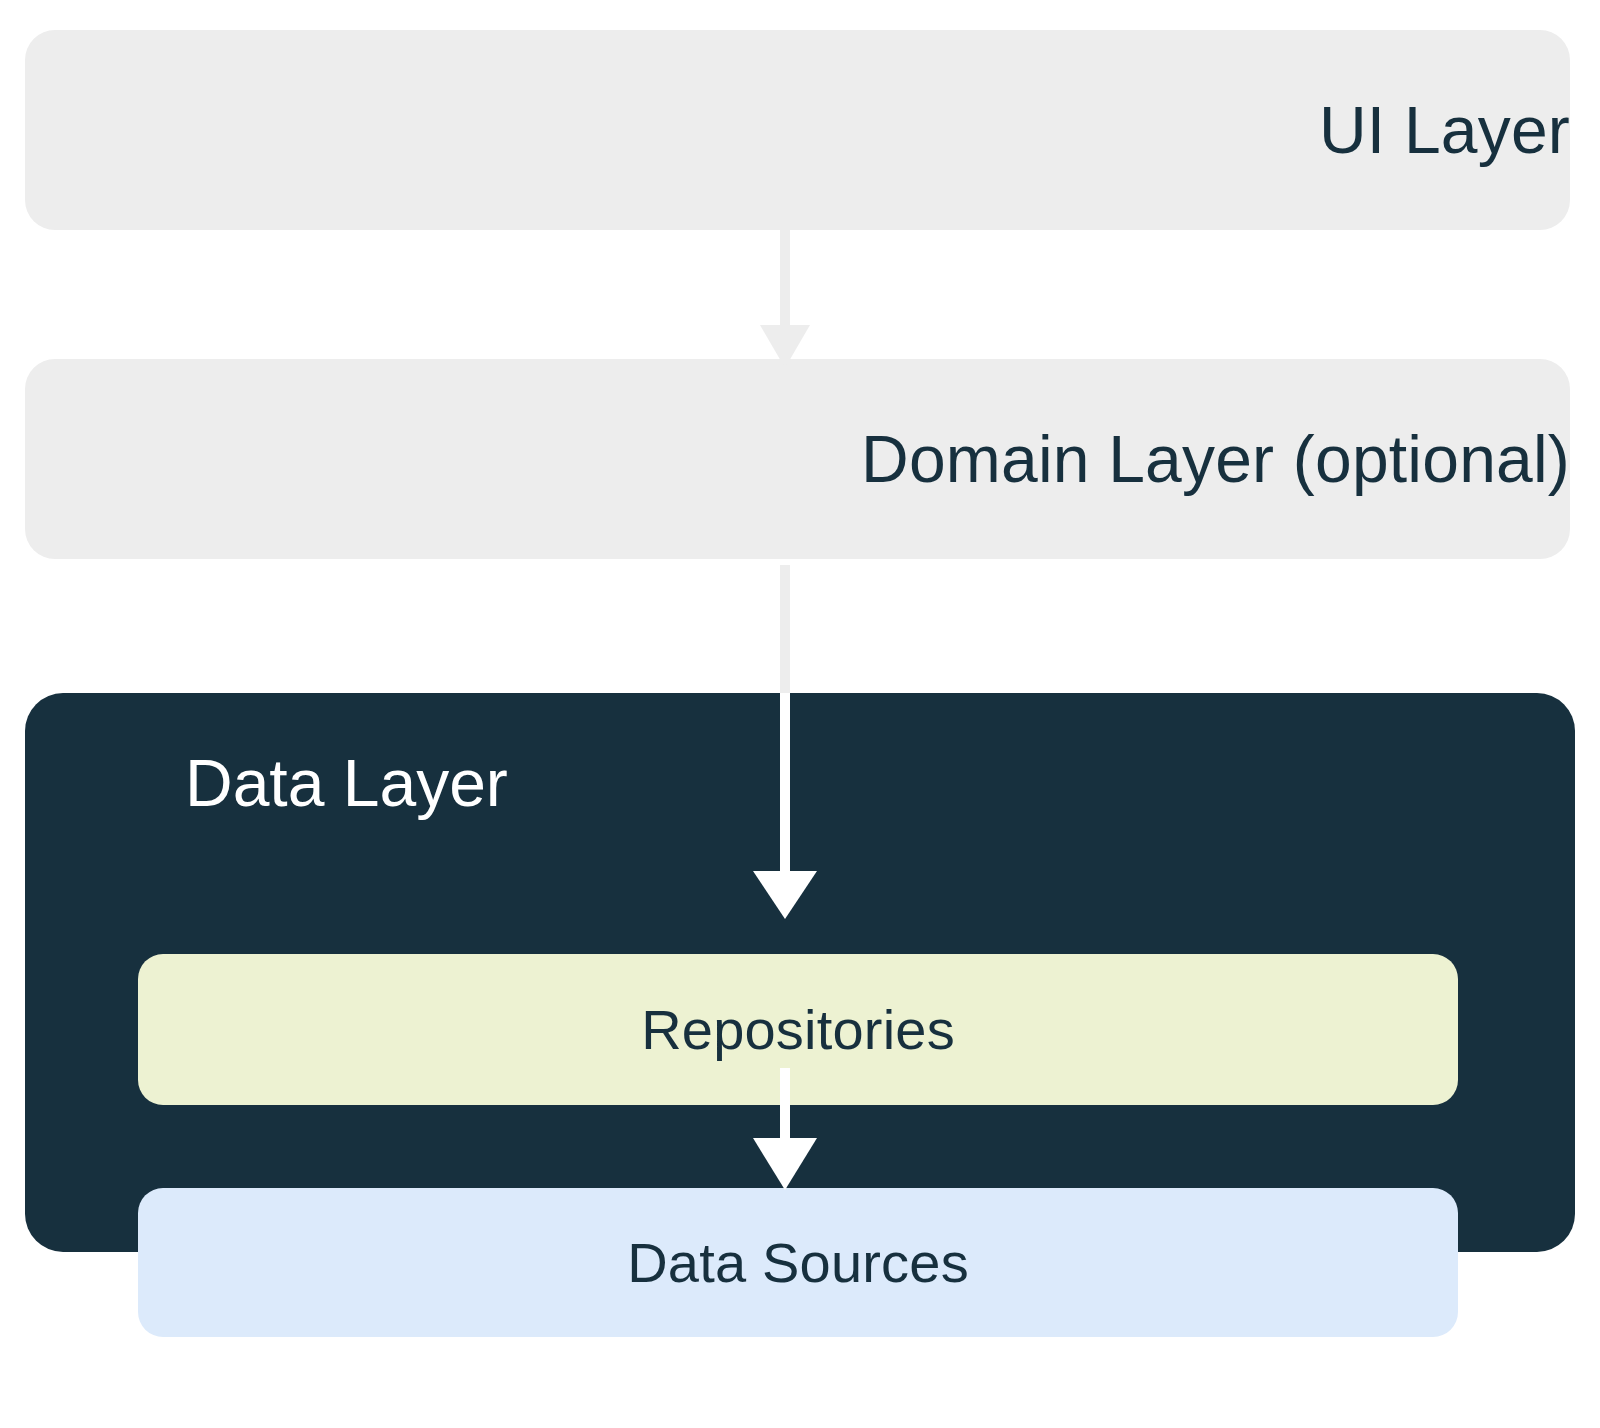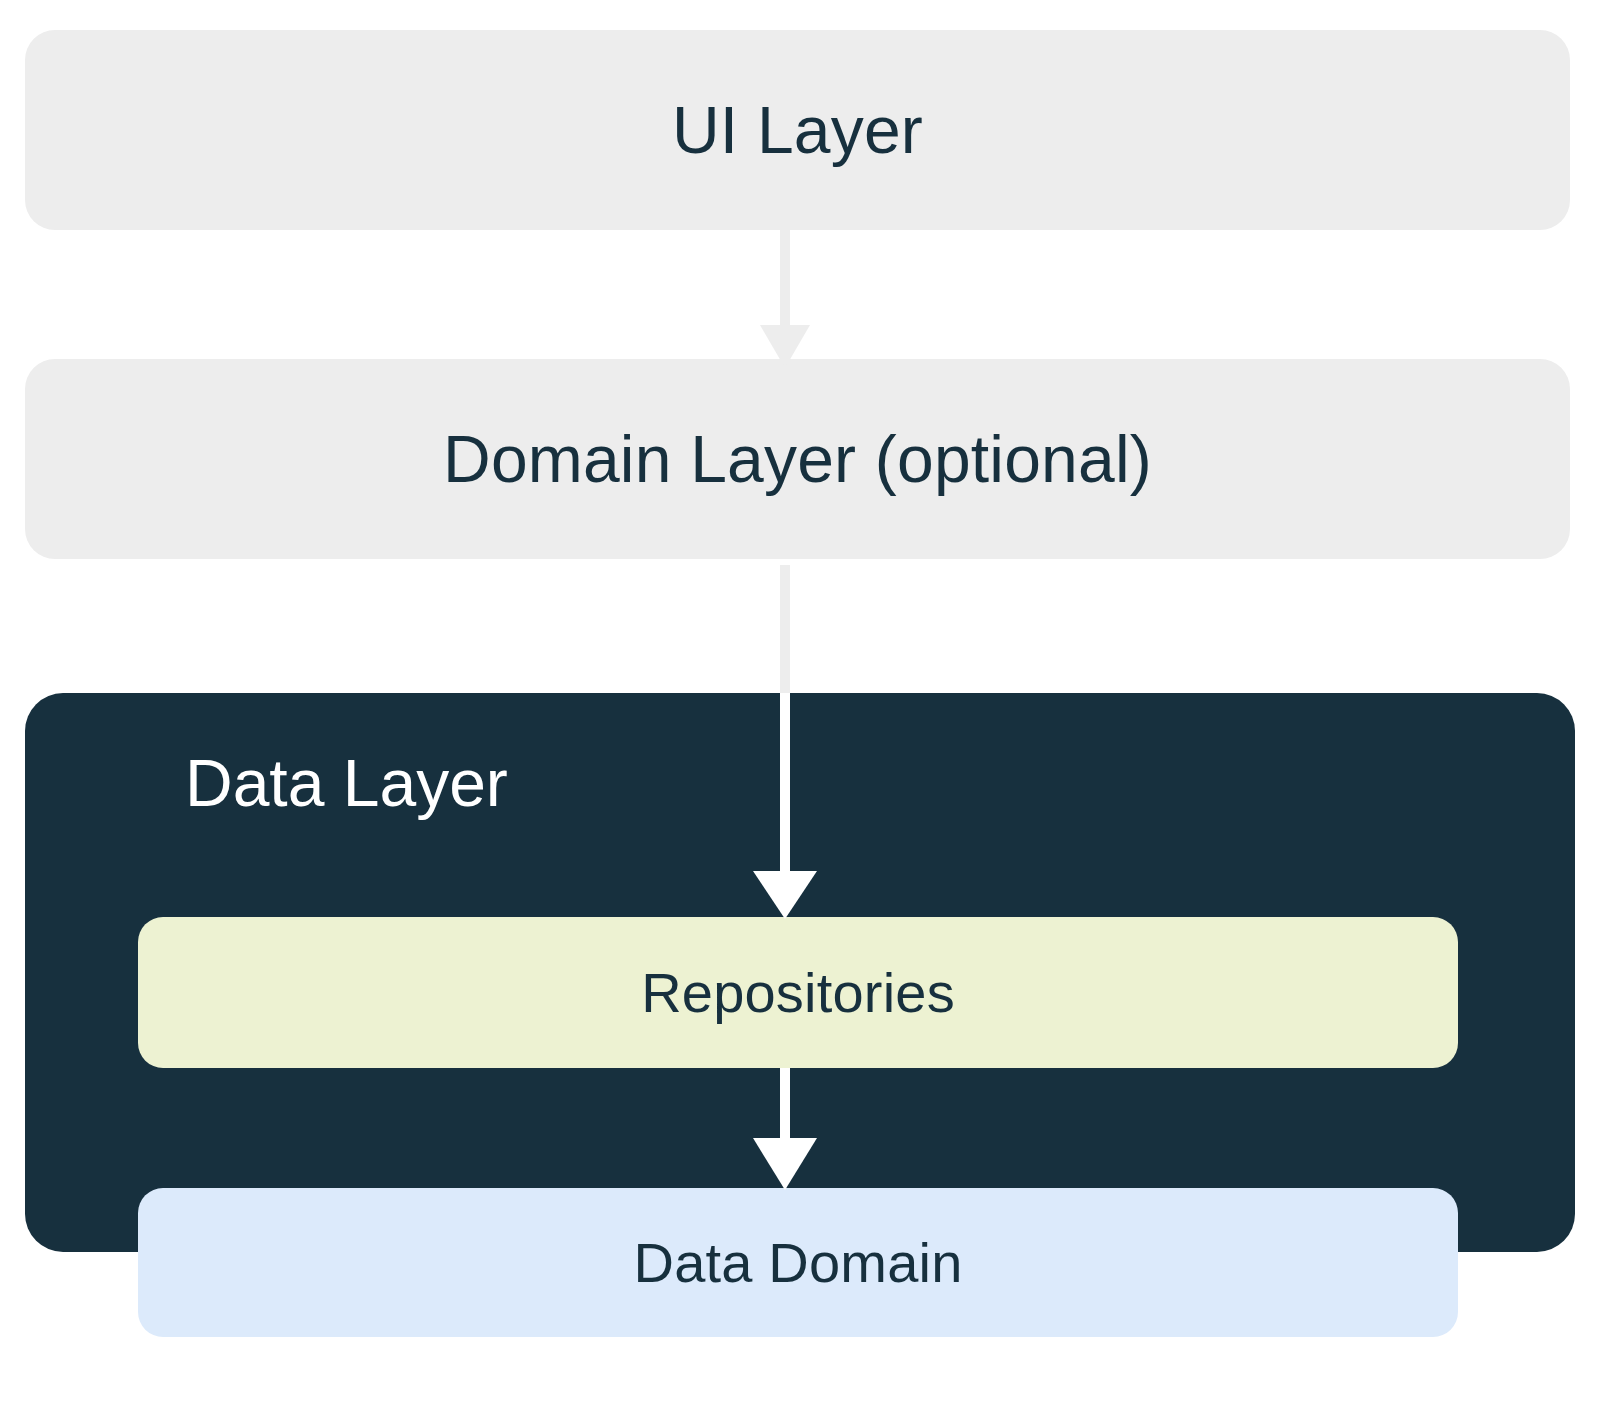--- a/index.html
+++ b/index.html
@@ -18,21 +18,21 @@
     background: #ffffff;
     overflow: hidden;
   }
 
   
   .node {
     position: absolute;
     box-sizing: border-box;
     display: flex;
     align-items: center;
-    justify-content: center;
+    justify-content: flex-end;
   }
   .node-label {
     white-space: nowrap;
     line-height: 1;
     letter-spacing: 0.2px;
   }
 
   
   .layer-outer {
     left: 25px;
@@ -77,21 +77,21 @@
     position: absolute;
     left: 138px;
     width: 1320px;
     border-radius: 25px;
     display: flex;
     align-items: center;
     justify-content: center;
     box-sizing: border-box;
   }
   #repositories-box {
-    top: 917px;
+    top: 954px;
     height: 151px;
     background: #edf2d2;
   }
   #data-sources-box {
     top: 1188px;
     height: 149px;
     background: #dceafb;
   }
   .inner-node .node-label {
     color: #17303e;
@@ -147,16 +147,16 @@
   <div class="inner-node" id="repositories-box">
     <span class="node-label">Repositories</span>
   </div>
 
   <svg class="arrow" id="arrow-repos-to-sources" width="1600" height="1428" aria-hidden="true">
     <rect x="780" y="1068" width="10" height="72" fill="#ffffff"></rect>
     <polygon points="753,1138 817,1138 785,1190" fill="#ffffff"></polygon>
   </svg>
 
   <div class="inner-node" id="data-sources-box">
-    <span class="node-label">Data Domain</span>
+    <span class="node-label">Data Sources</span>
   </div>
 
 </div>
 
 </body></html>

